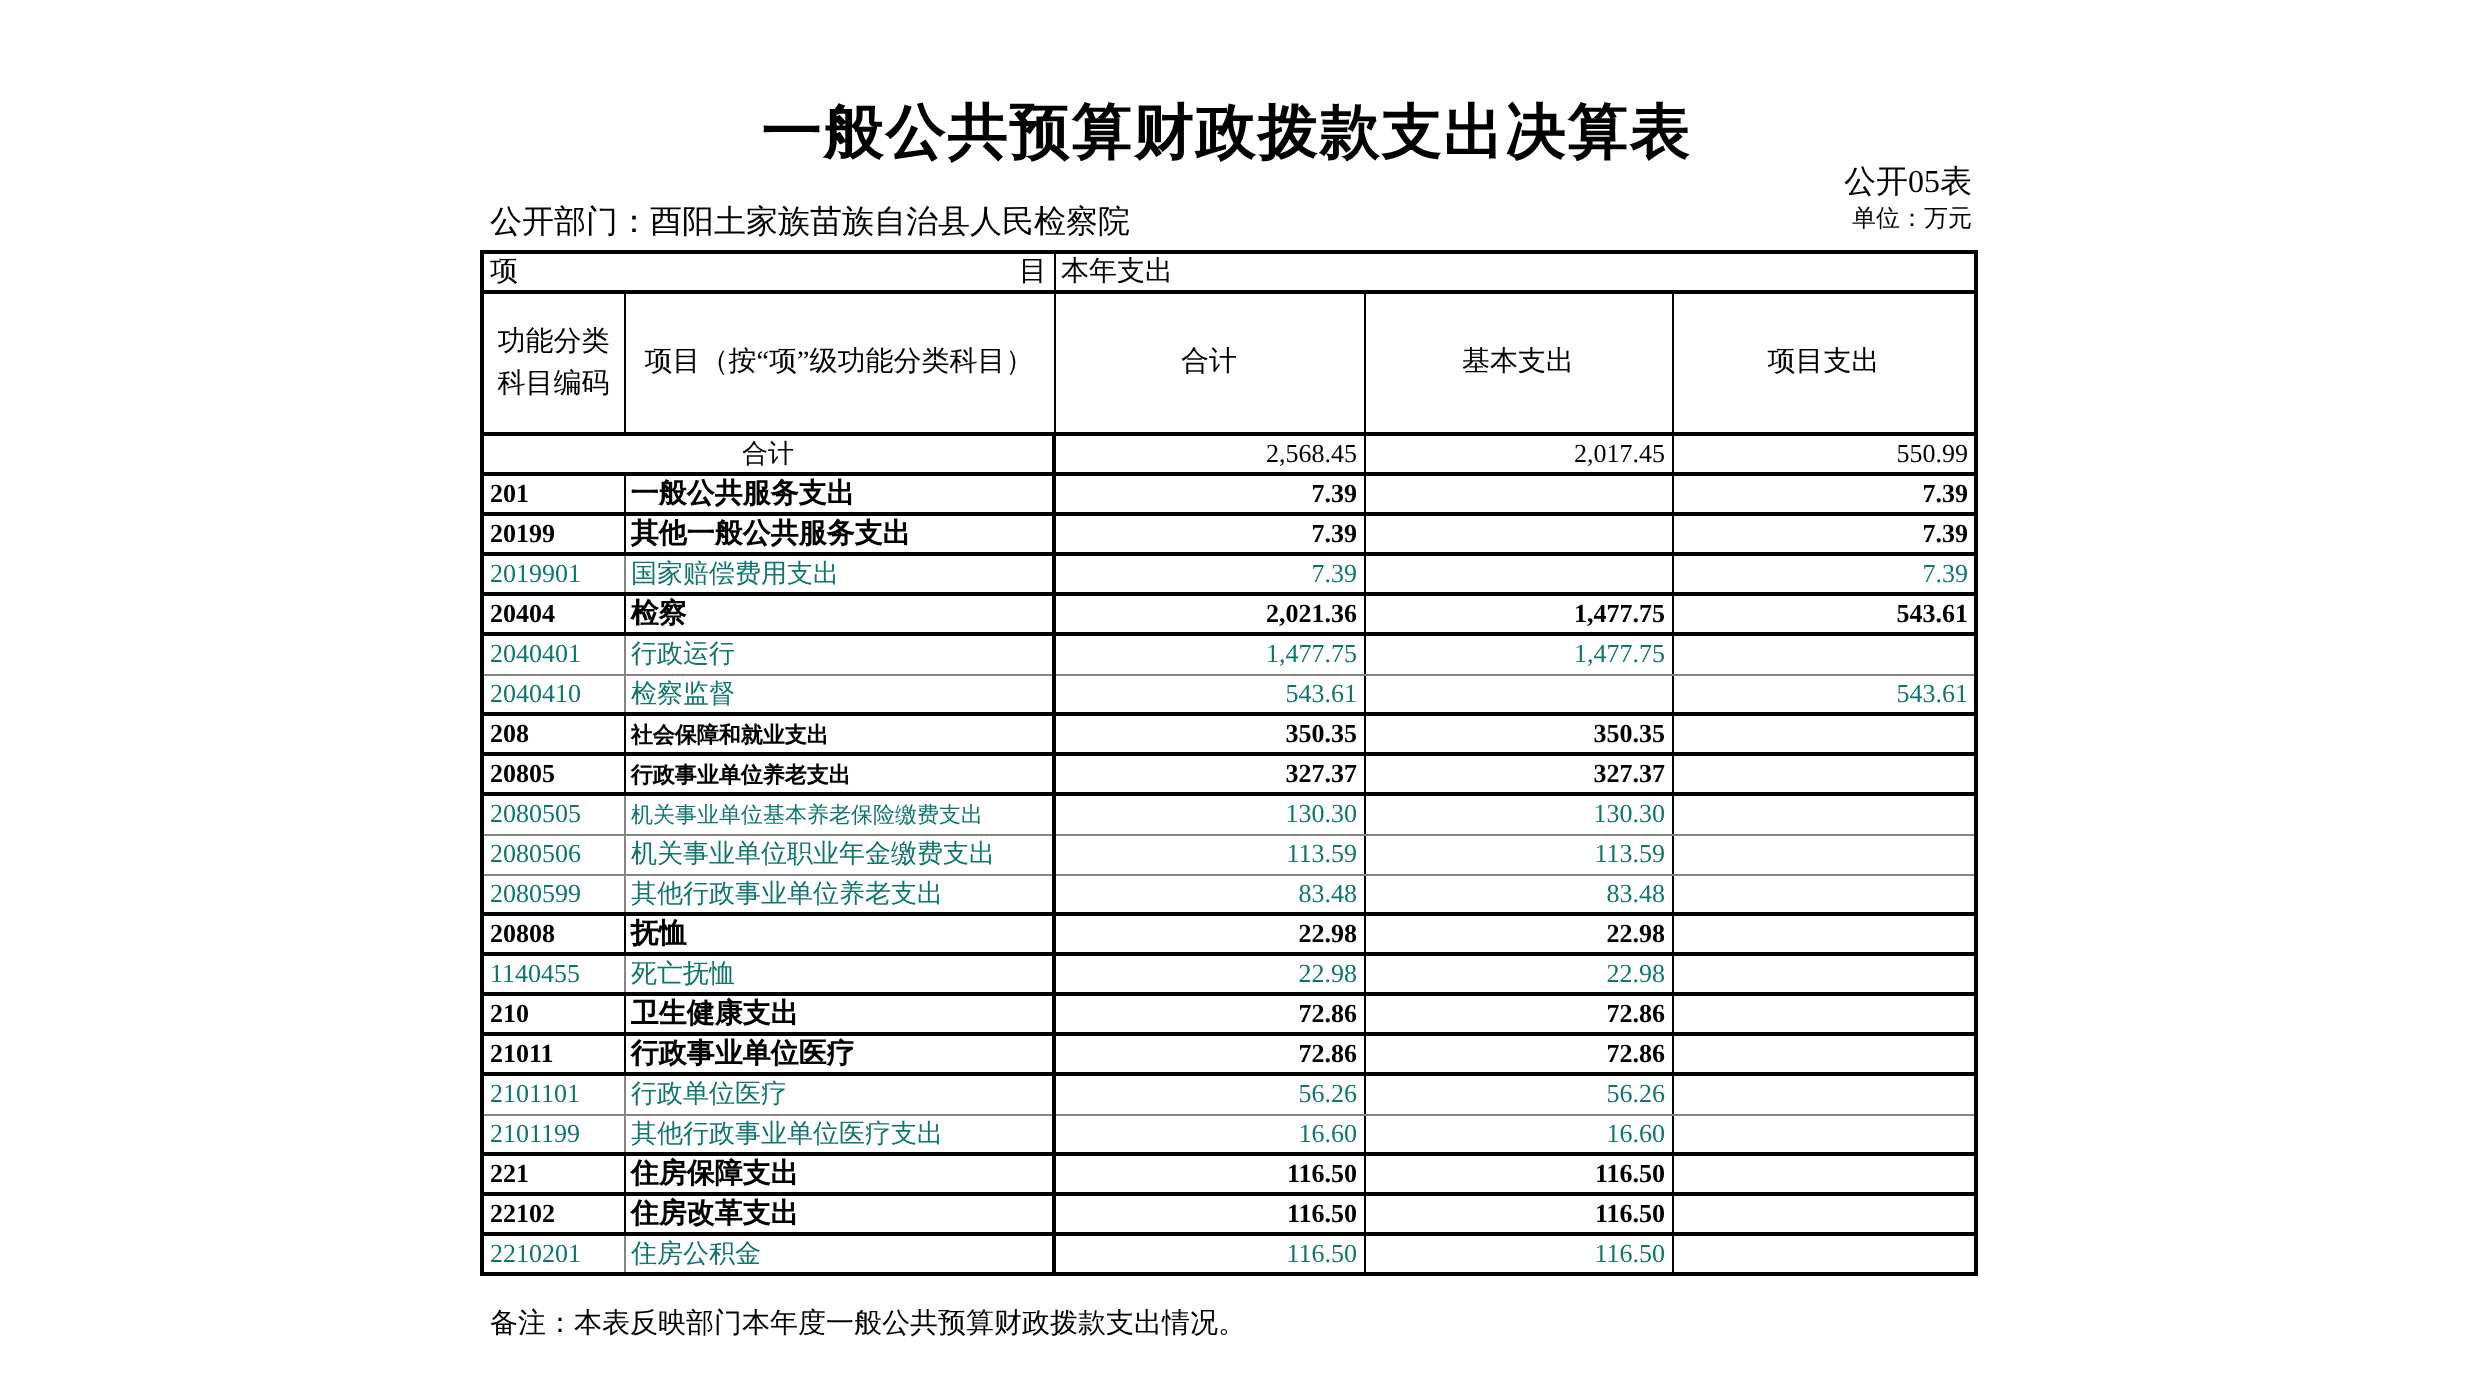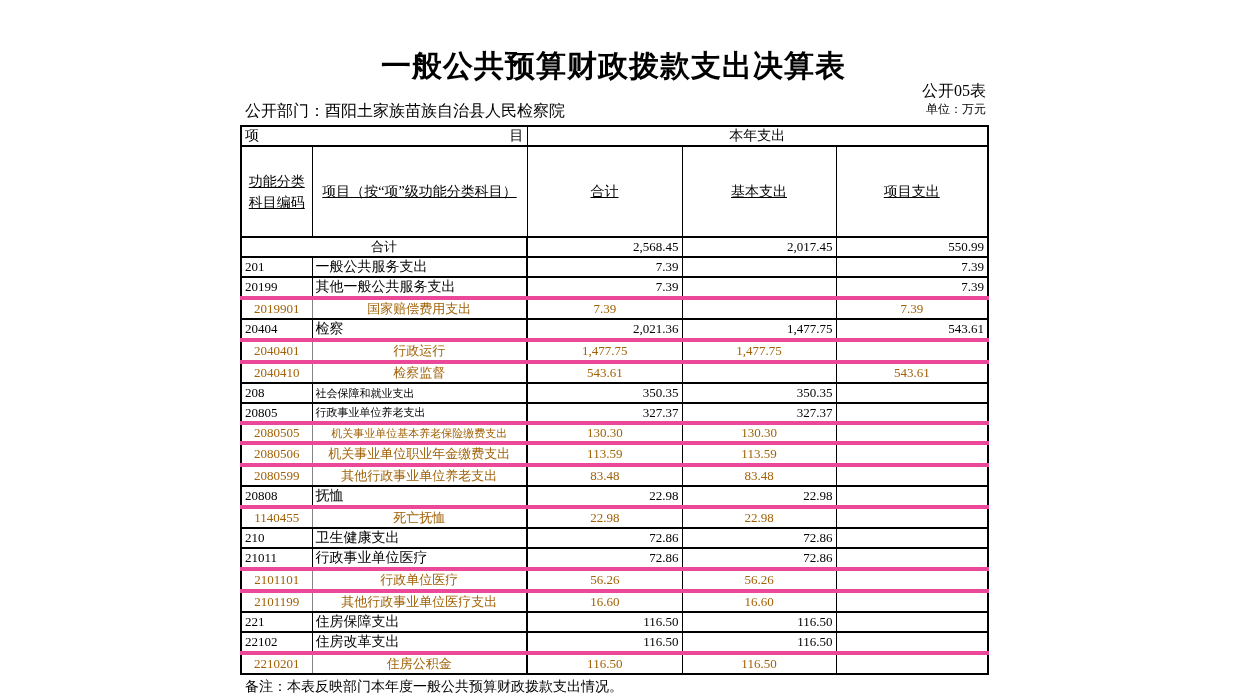--- a/index.html
+++ b/index.html
@@ -45,55 +45,53 @@
     border:1px solid #000;
     padding:0 3px;
     font-size:13px;
     overflow:hidden;
     white-space:nowrap;
     box-sizing:border-box;
   }
   tr.h1 { height:16px; }
   tr.h1 td { font-size:14px; border-bottom:2px solid #000; }
   .jbetween { display:flex; justify-content:space-between; }
-  .center { text-align:center; }
-  tr.h2 { height:91px;text-decoration:underline; }
+  .center { }
+  tr.h2 { height:71px; }
   tr.h2 td {
     text-align:center; vertical-align:middle;
     font-size:14px; line-height:21px;
     white-space:normal;
     border-bottom:2px solid #000;
   }
   tr.total { height:18px; }
   tr.total td { border-bottom:2px solid #000; }
   .total-label { text-align:center; font-size:14px; }
   .num { text-align:right; }
 
   tbody tr.datarow { height:20px; }
   tr.bold td {
-    font-weight:normal;
+    font-weight:bold;
     border-top:2px solid #000;
     border-bottom:2px solid #000;
   }
   tr.bold td.cell-name { font-size:14px;margin-left:44px; }
   tr.detail td {
-    color:#a16207;
-    border-top:4px solid #ec4899;
+    color:#0f766e;
+    border-top:1px solid #ec4899;
     border-bottom:1px solid #858585;
-    text-align:center;
   }
   tr.detail td.cell-code { border-right-color:#858585; }
   tr.detail td.cell-name { }
   tr.fit-sm td.cell-name { font-size:11px; }
   td.cell-total { border-left:2px solid #000 !important; }
 
   .footnote {
     position:absolute; top:653px; left:5px;
     font-size:14px;
-    margin-top:25px;
   }
 </style>
 </head>
 <body>
 
 <div class="page">
   <div class="doc">
 
     <div class="title">一般公共预算财政拨款支出决算表</div>
     <div class="sheet-label">公开05表</div>

